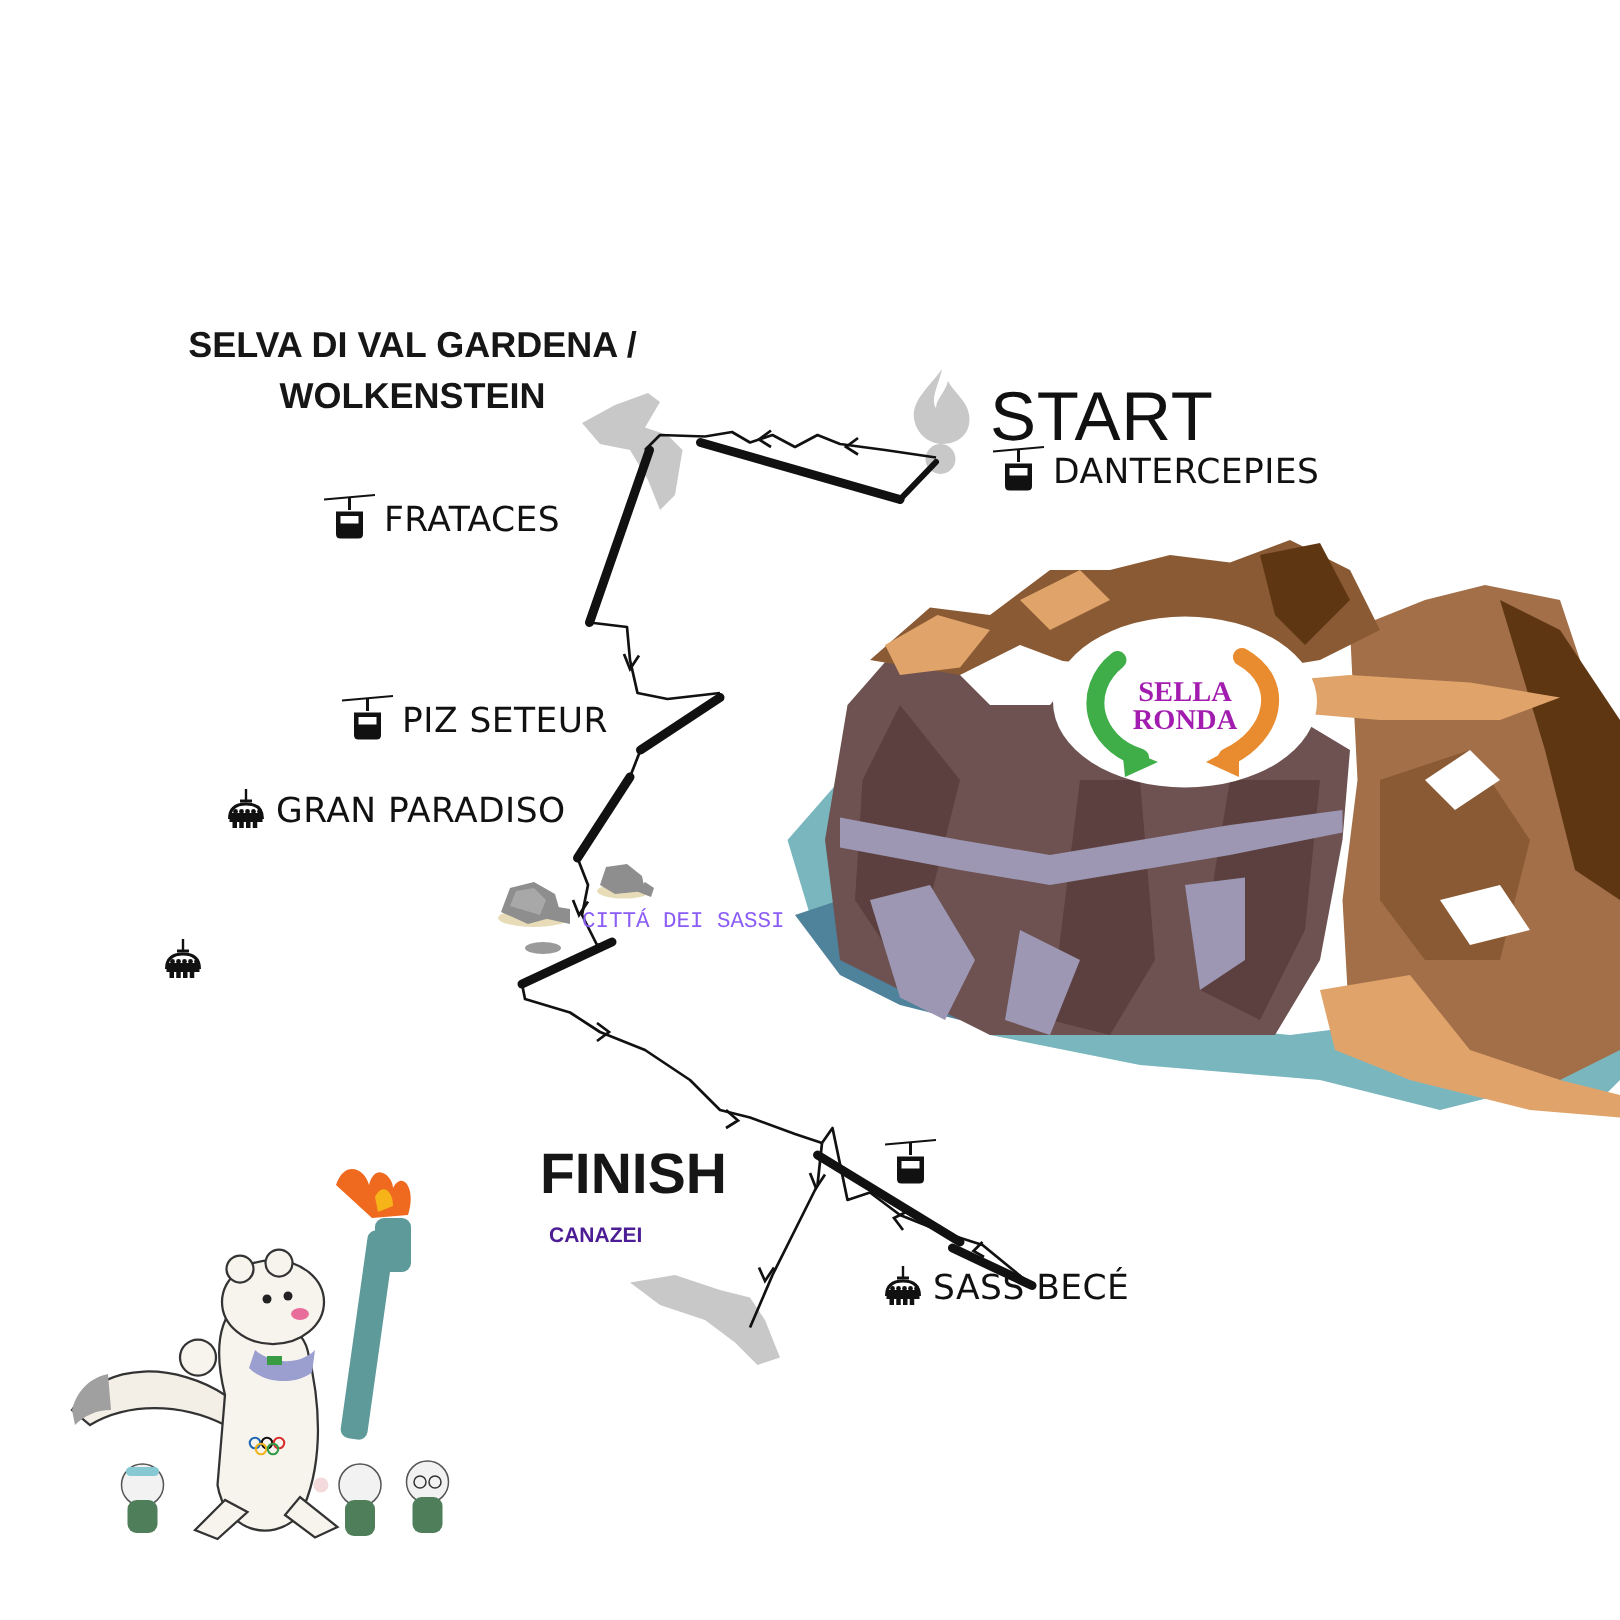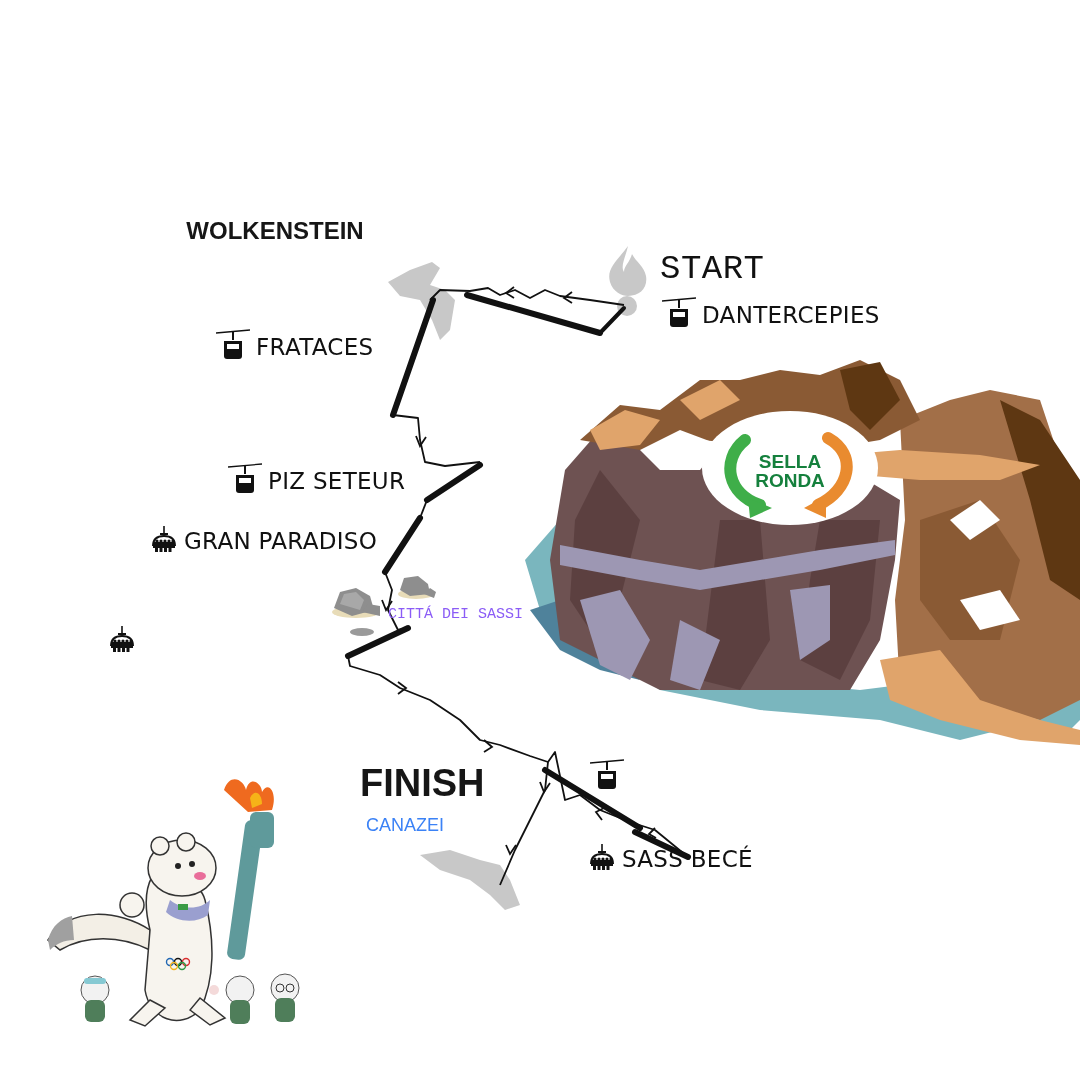--- a/index.html
+++ b/index.html
@@ -1,25 +1,25 @@
 <!DOCTYPE html>
 <html><head>
 <meta charset="utf-8">
 <style>
   html, body { margin:0; padding:0; background:#ffffff; }
   body { width:1080px; height:1080px; position:relative; overflow:hidden; font-family:"DejaVu Sans", sans-serif; color:#111; }
   .abs { position:absolute; }
   .place-title { font-family:"Liberation Sans", sans-serif; font-weight:700; color:#161616; text-align:center; line-height:34px; }
   .lbl { font-family:"DejaVu Sans", sans-serif; font-size:23px; color:#111; white-space:nowrap; display:flex; align-items:flex-end; gap:6px; letter-spacing:0.3px; }
   .lbl svg { flex:none; }
-  .start-txt { font-family:Liberation Mono, monospace; font-size:34px; color:#111; letter-spacing:0.5px; }
+  .start-txt { font-family:Liberation Sans, sans-serif; font-size:46px; color:#111; letter-spacing:0.5px; }
   .finish-txt { font-family:"Liberation Sans", sans-serif; font-weight:700; font-size:38px; color:#161616; }
-  .canazei-txt { font-family:"Liberation Sans", sans-serif; font-weight:400; font-size:18px; color:#3b82f6; }
+  .canazei-txt { font-family:"Liberation Sans", sans-serif; font-weight:700; font-size:14px; color:#4c1d95; }
   .small-lbl { font-family:Liberation Mono, monospace; font-size:15px; color:#8b5cf6; }
-  .logo-text { font-family:Liberation Sans, sans-serif; font-weight:700; color:#15803d; font-size:19px; line-height:19px; text-align:center; }
+  .logo-text { font-family:Liberation Serif, serif; font-weight:700; color:#a21caf; font-size:19px; line-height:19px; text-align:center; }
 </style>
 </head>
 <body>
 
 <svg class="abs" style="left:0;top:0" width="1080" height="1080" viewBox="0 0 1080 1080">
 
   <g>
 
     <polygon fill="#7ab6be" points="525,560 560,520 600,540 560,600 600,650 660,690 760,710 880,720 960,740 1000,730 1060,740 1080,720 1080,480 1050,470 1060,560 1040,640 1000,660 940,680 860,690 760,680 650,660 580,640 540,610"></polygon>
     <polygon fill="#4f829b" points="530,610 560,600 600,640 640,680 600,670 560,650"></polygon>
@@ -163,20 +163,21 @@
     </g>
   </g>
 </svg>
 
 <div class="abs logo-text" style="left:745px;top:452px;width:90px;">
   <div>SELLA</div>
   <div>RONDA</div>
 </div>
 
 <div class="abs place-title" style="left:95px;top:214px;width:360px;font-size:24px;">
+  <div>SELVA DI VAL GARDENA /</div>
   <div>WOLKENSTEIN</div>
 </div>
 
 <div class="abs start-txt" style="left:660px;top:250px;">START</div>
 
 <div class="abs lbl" style="left:662px;top:296px;">
   <svg width="34" height="32" viewBox="0 0 34 32">
       <line x1="0" y1="5" x2="34" y2="2" stroke="#111" stroke-width="1.3"></line>
       <line x1="17" y1="4" x2="17" y2="12" stroke="#111" stroke-width="2"></line>
       <path d="M8,13 H26 V28 Q26,31 23,31 H11 Q8,31 8,28 Z" fill="#111"></path>

